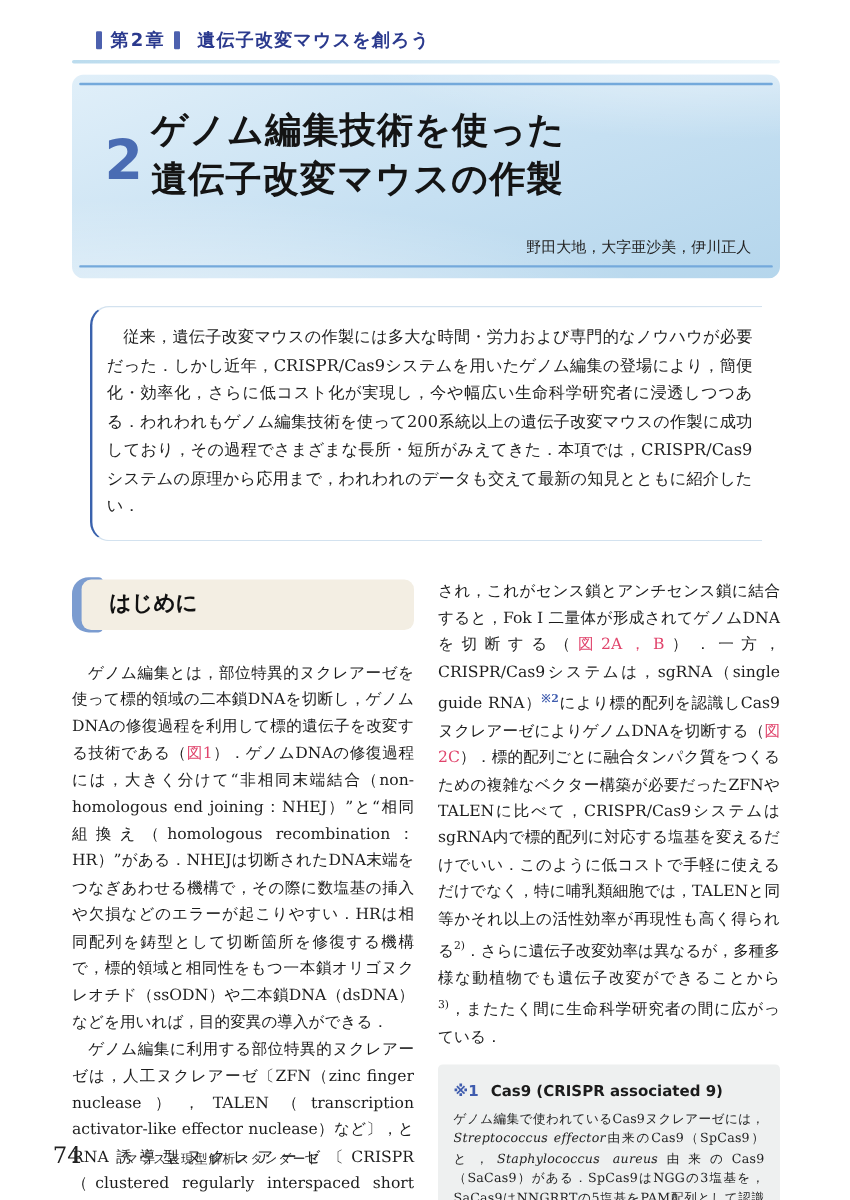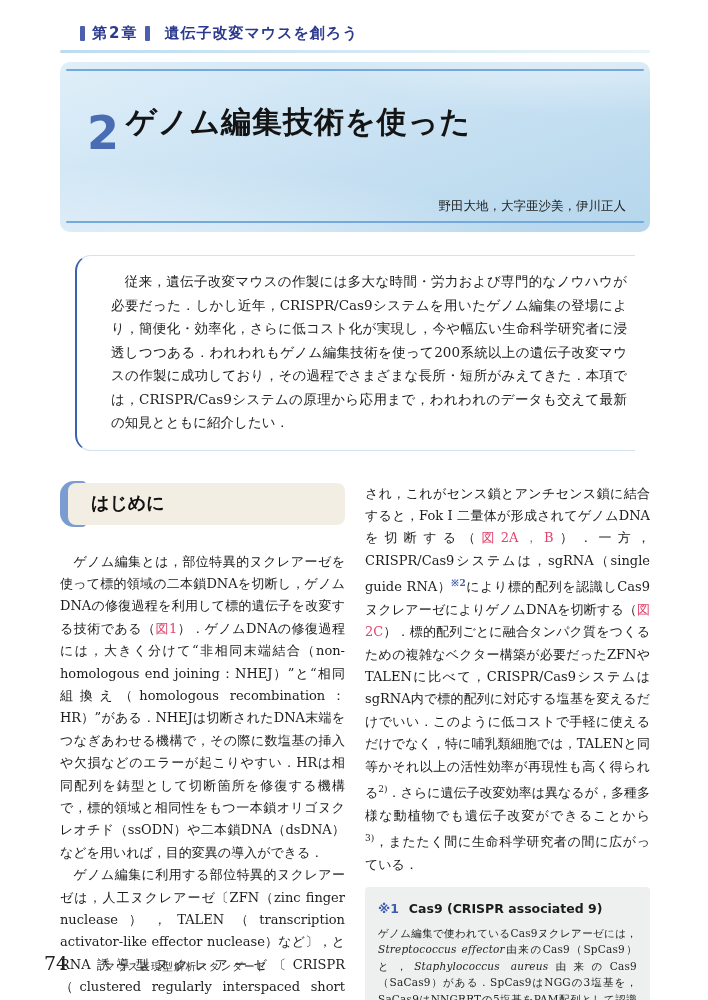--- a/index.html
+++ b/index.html
@@ -25,32 +25,32 @@
     position:relative; margin-top:9px; height:170px; border-radius:10px; overflow:hidden;
     background:
       radial-gradient(ellipse 120% 95% at 12% 118%, rgba(255,255,255,0.55), rgba(255,255,255,0) 60%),
       radial-gradient(ellipse 95% 80% at 92% -12%, rgba(255,255,255,0.55), rgba(255,255,255,0) 55%),
       linear-gradient(160deg,#e0eff9 0%,#c6e0f2 55%,#b5d6ec 100%);
   }
   .tb-line { position:absolute; left:6px; right:6px; height:2px; background:#74a9db; border-radius:2px; }
   .tb-line.top { top:7px; } .tb-line.bottom { bottom:9px; }
   .tb-number { position:absolute; left:27px; top:44px; font-size:46px; font-weight:bold;
     color:#4a6cb3; font-family:"DejaVu Sans","Liberation Sans",sans-serif; }
-  .tb-title { position:absolute; left:66px; top:39px; font-size:30px; font-weight:bold;
+  .tb-title { position:absolute; left:66px; top:26px; font-size:30px; font-weight:bold;
     color:#141414; line-height:41px; letter-spacing:1px;
     font-family:"DejaVu Sans","Liberation Sans",sans-serif; }
   .tb-authors { position:absolute; right:24px; bottom:17px; font-size:12.5px; color:#222;
     font-family:"DejaVu Sans","Liberation Sans",sans-serif; }
 
   
   .abstract {
     margin:23px 0 0 15px; width:560px;
     border-left:2px solid #3a62ad; border-top:1px solid #d3e2ef; border-bottom:1px solid #d3e2ef;
     border-radius:16px 0 0 16px;
-    padding:14px 8px 15px 34px;
+    padding:14px 8px 15px 12px;
     font-size:13.5px; line-height:23.5px; text-align:justify; color:#222;
   }
 
   
   .columns { display:flex; gap:20px; margin-top:32px; }
   .col { width:285px; font-size:13px; line-height:22.4px; text-align:justify; color:#1c1c1c; }
 
   
   .sec-heading { position:relative; height:42px; margin-bottom:26px; }
   .sec-cap { position:absolute; left:0; top:-2px; width:26px; height:46px;
@@ -94,20 +94,21 @@
       <span class="chap-title">遺伝子改変マウスを創ろう</span>
     </div>
     <div class="chap-rule"></div>
 
     <div class="title-block">
       <div class="tb-line top"></div>
       <div class="tb-line bottom"></div>
       <div class="tb-number">2</div>
       <div class="tb-title">
         <div>ゲノム編集技術を使った</div>
+        <div>遺伝子改変マウスの作製</div>
       </div>
       <div class="tb-authors">野田大地，大字亜沙美，伊川正人</div>
     </div>
 
     <div class="abstract">　従来，遺伝子改変マウスの作製には多大な時間・労力および専門的なノウハウが必要だった．しかし近年，CRISPR/Cas9システムを用いたゲノム編集の登場により，簡便化・効率化，さらに低コスト化が実現し，今や幅広い生命科学研究者に浸透しつつある．われわれもゲノム編集技術を使って200系統以上の遺伝子改変マウスの作製に成功しており，その過程でさまざまな長所・短所がみえてきた．本項では，CRISPR/Cas9システムの原理から応用まで，われわれのデータも交えて最新の知見とともに紹介したい．</div>
 
     <div class="columns">
       <div class="col">
         <div class="sec-heading">
           <div class="sec-cap"></div>

